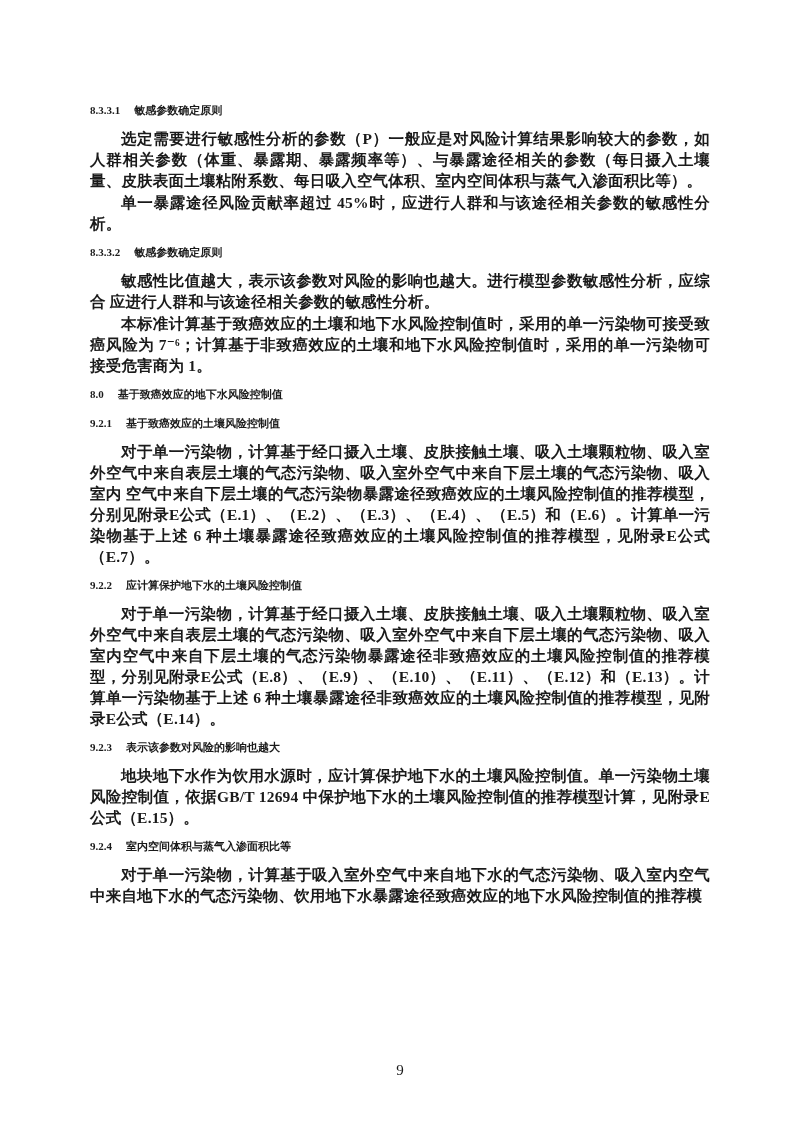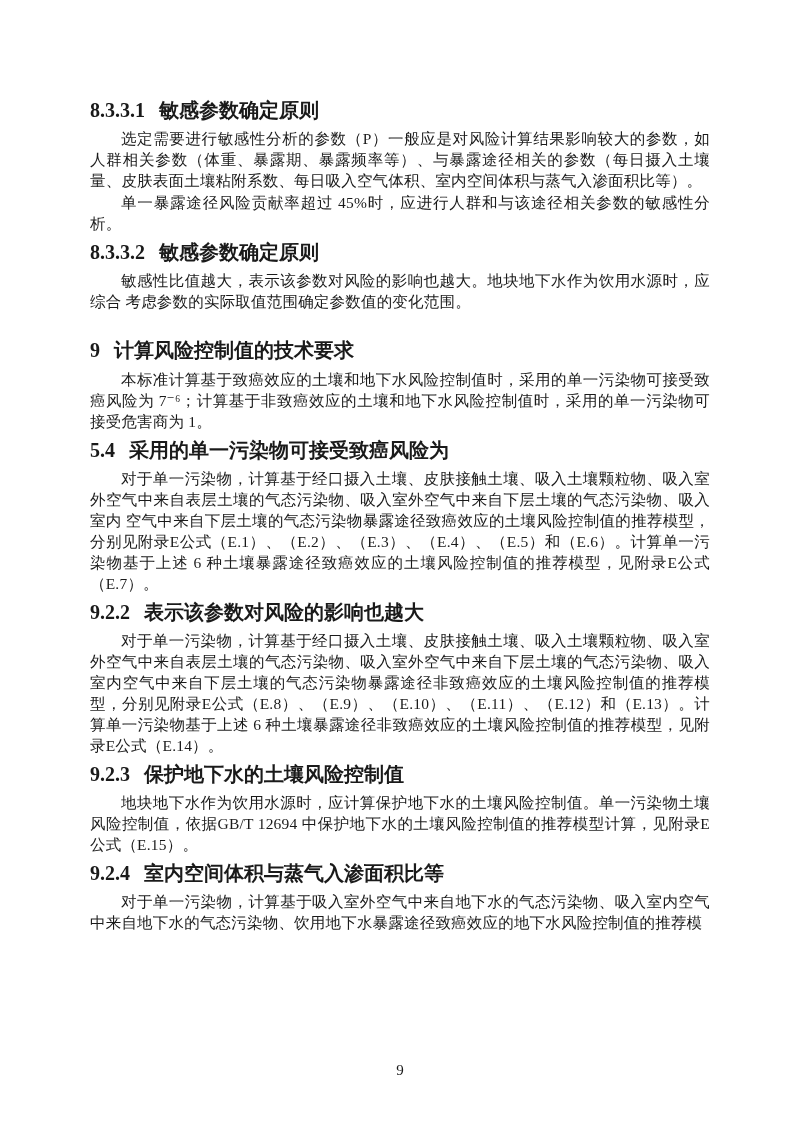--- a/index.html
+++ b/index.html
@@ -19,37 +19,38 @@
     line-height: 21px;
     box-sizing: border-box;
     padding: 92px 90px 0 90px;
     overflow: hidden;
   }
   .content {
     width: 620px;
   }
   .heading {
     font-weight: bold;
-    font-size: 20px;
+    font-size: 11px;
     line-height: 21px;
     margin: 8px 0 7px 0;
   }
   .heading .num {
     display: inline-block;
     margin-right: 14px;
   }
   .heading.chapter {
     margin-top: 28px;
     margin-bottom: 8px;
   }
   .para {
     margin: 1px 0;
     text-align: justify;
     text-indent: 2em;
     letter-spacing: 0.2px;
+    font-weight: bold;
   }
   .page-number {
     position: absolute;
     bottom: 50px;
     left: 0;
     right: 0;
     text-align: center;
     font-size: 15px;
     color: #1a1a1a;
   }
@@ -65,53 +66,51 @@
         <span class="num">8.3.3.1</span><span class="ttl">敏感参数确定原则</span>
       </h4>
       <p class="para">选定需要进行敏感性分析的参数（P）一般应是对风险计算结果影响较大的参数，如人群相关参数（体重、暴露期、暴露频率等）、与暴露途径相关的参数（每日摄入土壤量、皮肤表面土壤粘附系数、每日吸入空气体积、室内空间体积与蒸气入渗面积比等）。</p>
       <p class="para">单一暴露途径风险贡献率超过 45%时，应进行人群和与该途径相关参数的敏感性分析。</p>
     </section>
 
     <section>
       <h4 class="heading">
         <span class="num">8.3.3.2</span><span class="ttl">敏感参数确定原则</span>
       </h4>
-      <p class="para">敏感性比值越大，表示该参数对风险的影响也越大。地块地下水作为饮用水源时，应综合 考虑参数的实际取值范围确定参数值的变化范围。</p>
+      <p class="para">敏感性比值越大，表示该参数对风险的影响也越大。进行模型参数敏感性分析，应综合 应进行人群和与该途径相关参数的敏感性分析。</p>
     </section>
 
-    <section>
-      <h3 class="heading chapter">
-        <span class="num">9</span><span class="ttl">计算风险控制值的技术要求</span>
-      </h3>
-    </section>
 
     <section>
       <p class="para">本标准计算基于致癌效应的土壤和地下水风险控制值时，采用的单一污染物可接受致癌风险为 7⁻⁶；计算基于非致癌效应的土壤和地下水风险控制值时，采用的单一污染物可接受危害商为 1。</p>
     </section>
 
     <section>
       <h4 class="heading">
-        <span class="num">5.4</span><span class="ttl">采用的单一污染物可接受致癌风险为</span>
+        <span class="num">8.0</span><span class="ttl">基于致癌效应的地下水风险控制值</span>
       </h4>
     </section>
 
     <section>
+      <h4 class="heading">
+        <span class="num">9.2.1</span><span class="ttl">基于致癌效应的土壤风险控制值</span>
+      </h4>
       <p class="para">对于单一污染物，计算基于经口摄入土壤、皮肤接触土壤、吸入土壤颗粒物、吸入室外空气中来自表层土壤的气态污染物、吸入室外空气中来自下层土壤的气态污染物、吸入室内 空气中来自下层土壤的气态污染物暴露途径致癌效应的土壤风险控制值的推荐模型，分别见附录E公式（E.1）、（E.2）、（E.3）、（E.4）、（E.5）和（E.6）。计算单一污染物基于上述 6 种土壤暴露途径致癌效应的土壤风险控制值的推荐模型，见附录E公式（E.7）。</p>
     </section>
 
     <section>
       <h4 class="heading">
-        <span class="num">9.2.2</span><span class="ttl">表示该参数对风险的影响也越大</span>
+        <span class="num">9.2.2</span><span class="ttl">应计算保护地下水的土壤风险控制值</span>
       </h4>
       <p class="para">对于单一污染物，计算基于经口摄入土壤、皮肤接触土壤、吸入土壤颗粒物、吸入室外空气中来自表层土壤的气态污染物、吸入室外空气中来自下层土壤的气态污染物、吸入室内空气中来自下层土壤的气态污染物暴露途径非致癌效应的土壤风险控制值的推荐模型，分别见附录E公式（E.8）、（E.9）、（E.10）、（E.11）、（E.12）和（E.13）。计算单一污染物基于上述 6 种土壤暴露途径非致癌效应的土壤风险控制值的推荐模型，见附录E公式（E.14）。</p>
     </section>
 
     <section>
       <h4 class="heading">
-        <span class="num">9.2.3</span><span class="ttl">保护地下水的土壤风险控制值</span>
+        <span class="num">9.2.3</span><span class="ttl">表示该参数对风险的影响也越大</span>
       </h4>
       <p class="para">地块地下水作为饮用水源时，应计算保护地下水的土壤风险控制值。单一污染物土壤风险控制值，依据GB/T 12694 中保护地下水的土壤风险控制值的推荐模型计算，见附录E公式（E.15）。</p>
     </section>
 
     <section>
       <h4 class="heading">
         <span class="num">9.2.4</span><span class="ttl">室内空间体积与蒸气入渗面积比等</span>
       </h4>
       <p class="para">对于单一污染物，计算基于吸入室外空气中来自地下水的气态污染物、吸入室内空气中来自地下水的气态污染物、饮用地下水暴露途径致癌效应的地下水风险控制值的推荐模</p>
     </section>

